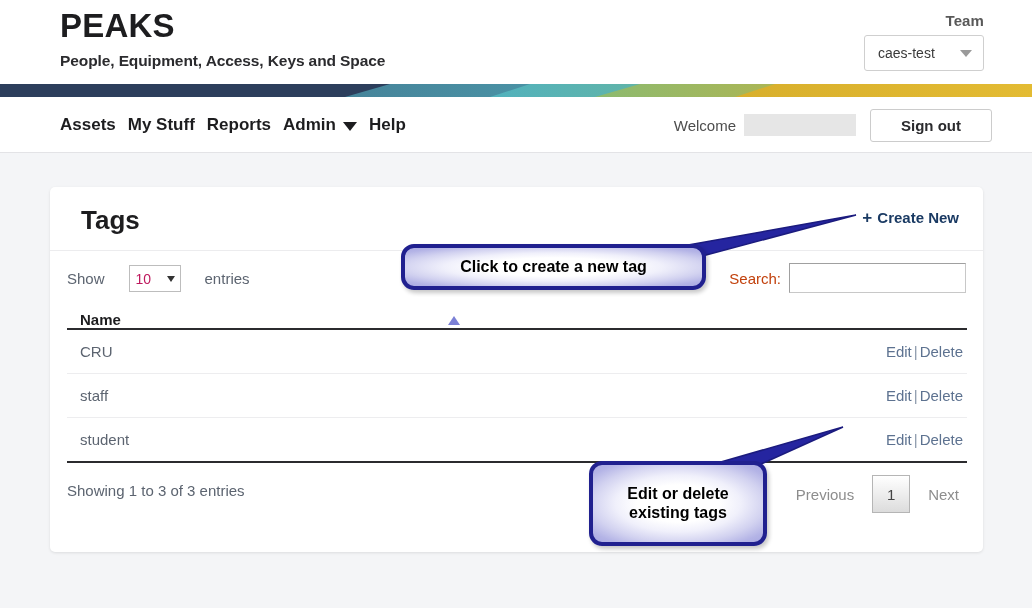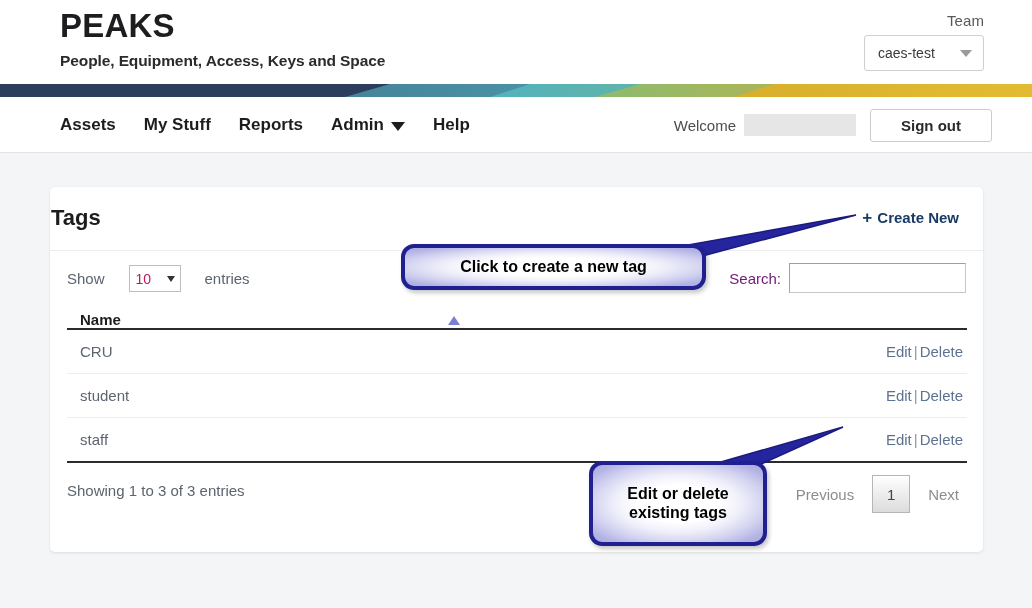--- a/index.html
+++ b/index.html
@@ -38,21 +38,21 @@
     letter-spacing: -0.1px;
   }
   .team-wrap {
     position: absolute;
     right: 48px;
     top: 12px;
     text-align: right;
   }
   .team-label {
     font-size: 15px;
-    font-weight: normal;
+    font-weight: bold;
     color: #595959;
     margin-bottom: 6px;
     letter-spacing: 0.1px;
   }
   .team-select {
     width: 120px;
     height: 36px;
     border: 1px solid #cfcfcf;
     border-radius: 3px;
     background: #ffffff;
@@ -86,21 +86,21 @@
     background: #ffffff;
     border-bottom: 1px solid #e3e3e6;
   }
   .nav-links {
     position: absolute;
     left: 60px;
     top: 0;
     height: 56px;
     display: flex;
     align-items: center;
-    gap: 28px;
+    gap: 12px;
   }
   .nav-link {
     font-size: 17px;
     font-weight: bold;
     color: #1d1d1f;
     text-decoration: none;
     display: flex;
     align-items: center;
     gap: 7px;
     cursor: pointer;
@@ -155,23 +155,23 @@
     border-radius: 5px;
     box-shadow: 0 1px 3px rgba(0,0,0,0.10);
   }
   .card-head {
     position: relative;
     height: 64px;
     border-bottom: 1px solid #ececee;
   }
   .card-title {
     position: absolute;
-    left: 1px;
+    left: 31px;
     top: 18px;
-    font-size: 22px;
+    font-size: 26px;
     font-weight: bold;
     color: #1d1d1f;
   }
   .create-new {
     position: absolute;
     right: 24px;
     top: 22px;
     font-size: 15px;
     font-weight: bold;
     color: #1a3a63;
@@ -225,21 +225,21 @@
   .search-wrap {
     position: absolute;
     right: 17px;
     top: 12px;
     display: flex;
     align-items: center;
     gap: 8px;
   }
   .search-label {
     font-size: 15px;
-    color: #701a75;
+    color: #c2410c;
   }
   .search-input {
     width: 177px;
     height: 30px;
     border: 1px solid #c8c8c8;
     border-top-color: #a0a0a0;
     border-left-color: #a0a0a0;
     background: #ffffff;
     font-size: 14px;
     padding: 0 6px;
@@ -486,27 +486,27 @@
       </tr>
     </thead>
     <tbody>
       <tr>
         <td>CRU</td>
         <td class="td-actions">
           <a class="row-link" href="#">Edit</a><span class="row-sep">|</span><a class="row-link" href="#">Delete</a>
         </td>
       </tr>
       <tr>
-        <td>student</td>
+        <td>staff</td>
         <td class="td-actions">
           <a class="row-link" href="#">Edit</a><span class="row-sep">|</span><a class="row-link" href="#">Delete</a>
         </td>
       </tr>
       <tr>
-        <td>staff</td>
+        <td>student</td>
         <td class="td-actions">
           <a class="row-link" href="#">Edit</a><span class="row-sep">|</span><a class="row-link" href="#">Delete</a>
         </td>
       </tr>
     </tbody>
   </table>
 
   <div class="card-foot">
     <div class="showing-info">Showing 1 to 3 of 3 entries</div>
     <div class="pager">

